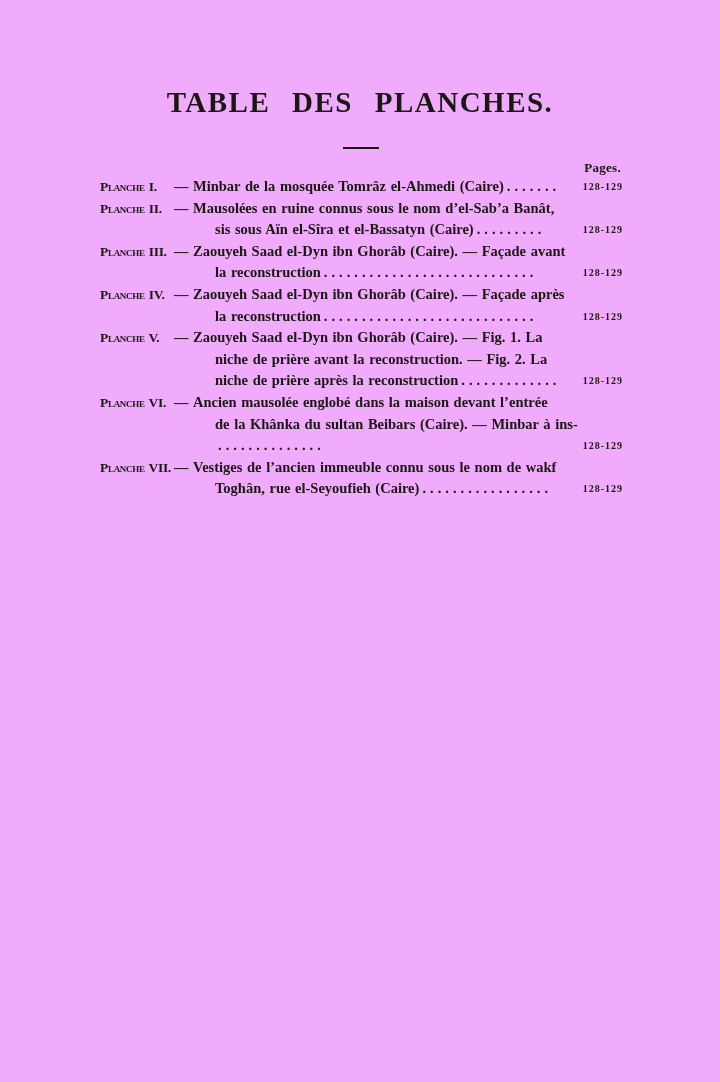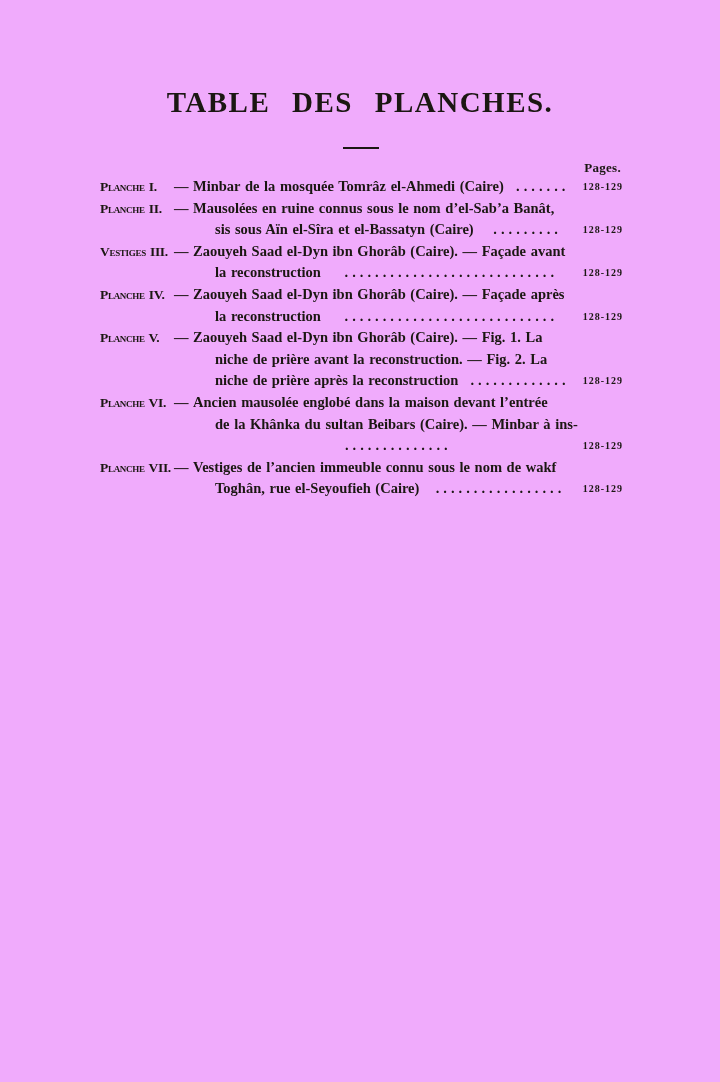--- a/index.html
+++ b/index.html
@@ -66,21 +66,20 @@
     letter-spacing: -0.3px;
     white-space: nowrap;
   }
   .entry-dash {
     width: 19px;
     flex-shrink: 0;
   }
   .entry-body {
     flex: 1;
     min-width: 0;
-    text-align: center;
   }
   .line {
     display: flex;
     white-space: nowrap;
   }
   .line.cont {
     padding-left: 22px;
   }
   .line-text {
     flex-shrink: 0;
@@ -126,21 +125,21 @@
             <span class="line-text">Mausolées en ruine connus sous le nom d’el-Sab’a Banât,</span>
           </div>
           <div class="line cont">
             <span class="line-text">sis sous Aïn el-Sîra et el-Bassatyn (Caire)</span>
             <span class="leader">.........</span>
             <span class="pages-num">128-129</span>
           </div>
         </div>
       </div>
       <div class="entry">
-        <div class="entry-label">Vestiges III.</div>
+        <div class="entry-label">Planche III.</div>
         <div class="entry-dash">—</div>
         <div class="entry-body">
           <div class="line">
             <span class="line-text">Zaouyeh Saad el-Dyn ibn Ghorâb (Caire). — Façade avant</span>
           </div>
           <div class="line cont">
             <span class="line-text">la reconstruction</span>
             <span class="leader">............................</span>
             <span class="pages-num">128-129</span>
           </div>

